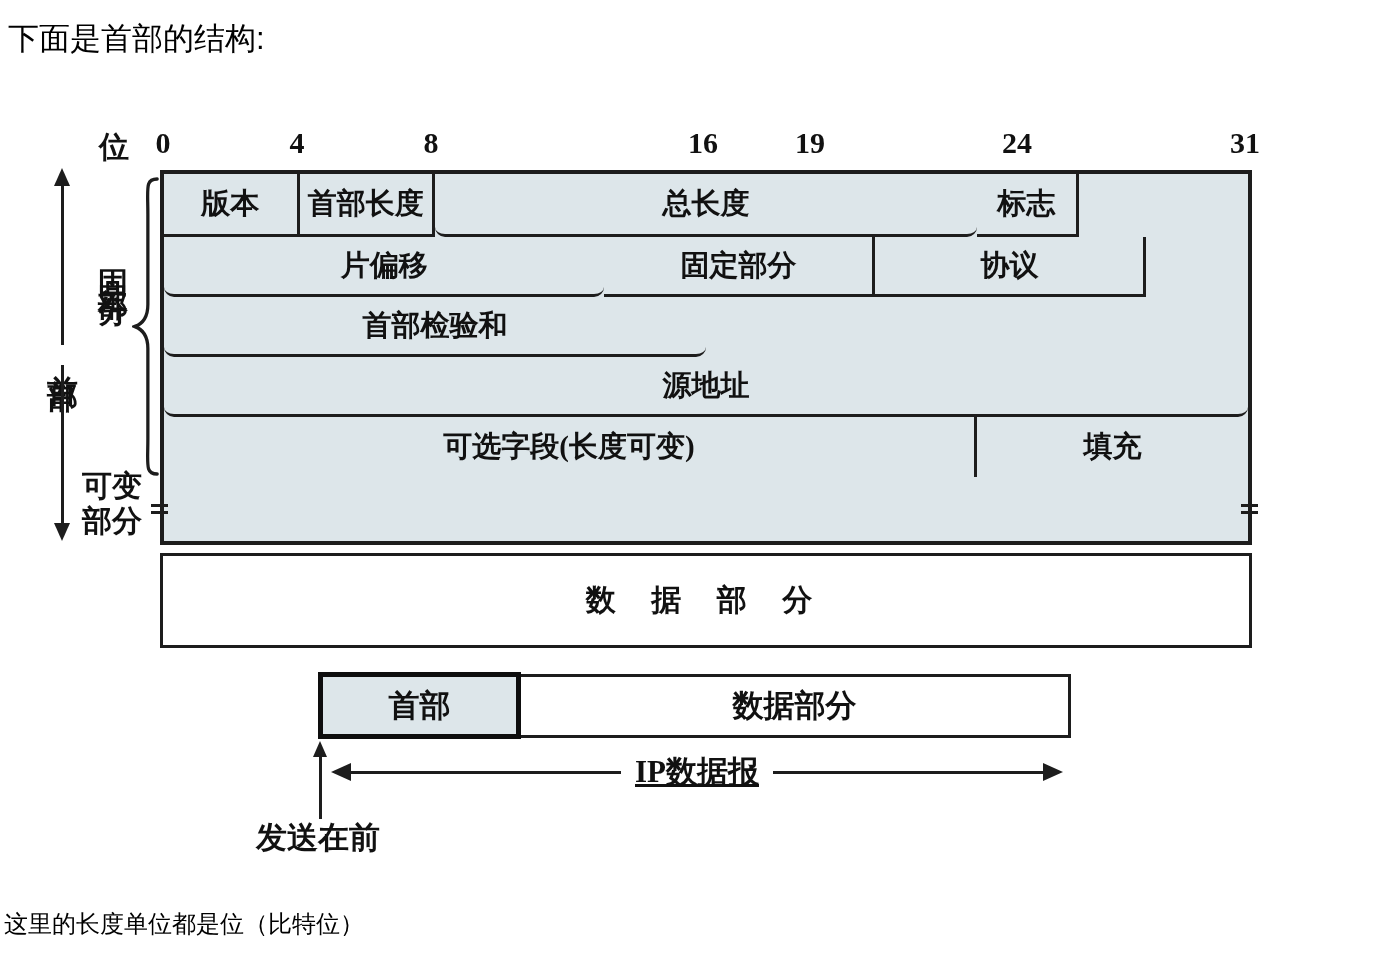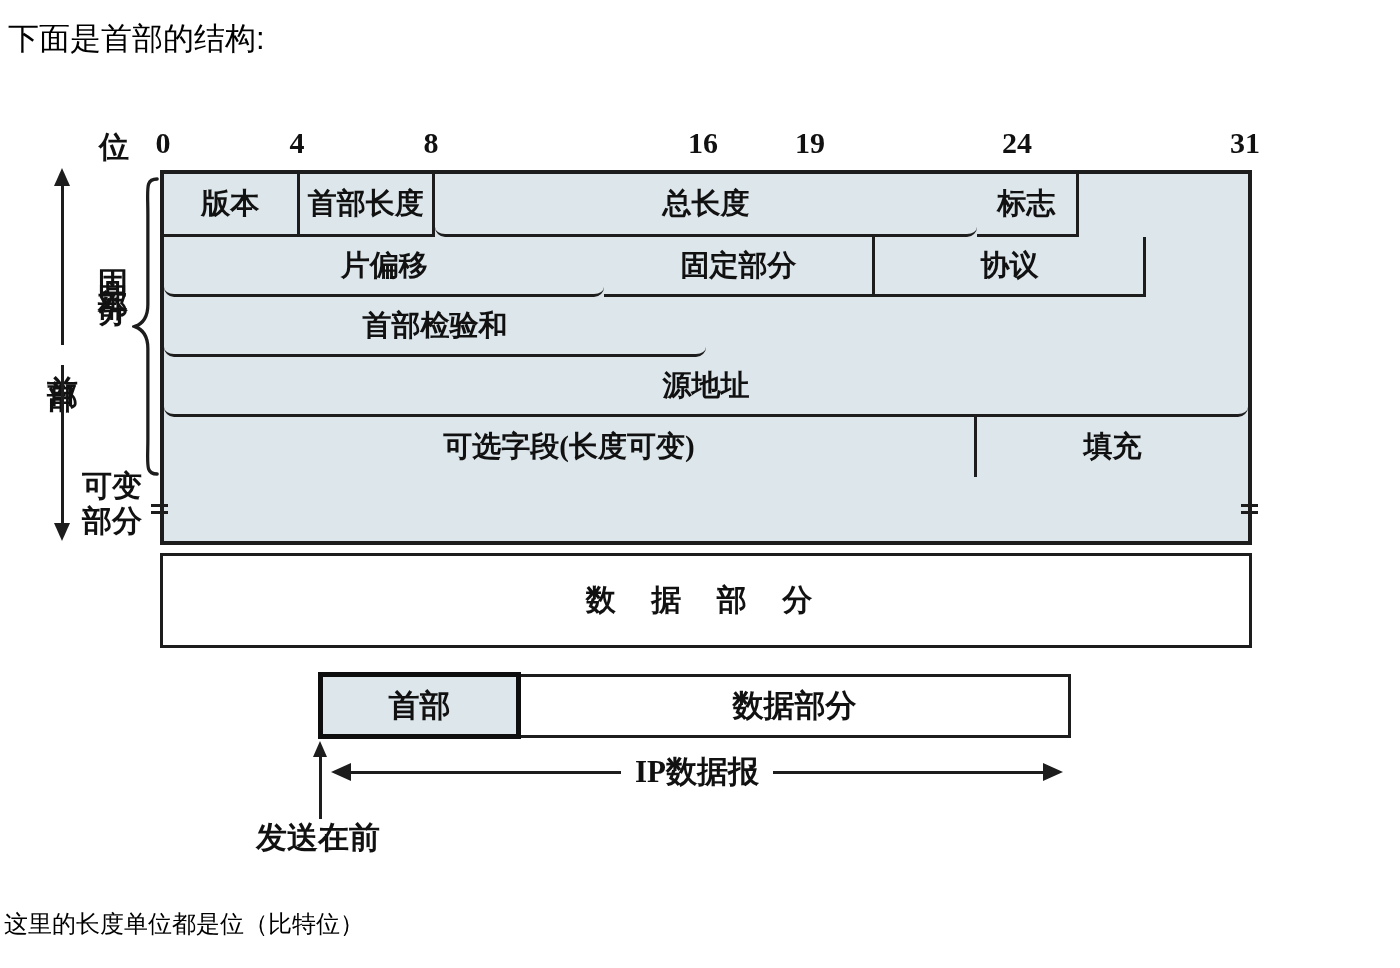--- a/index.html
+++ b/index.html
@@ -56,21 +56,21 @@
   .pkt-header{position:absolute;left:318px;top:672px;width:203px;height:67px;background:var(--cell-background);
     border:5px solid #0e0e0e;display:flex;align-items:center;justify-content:center;z-index:2;
     font:600 31px "Liberation Serif","DejaVu Serif",serif;color:var(--text);}
   .pkt-data{position:absolute;left:518px;top:674px;width:553px;height:64px;background:#fff;
     border:3px solid var(--border);display:flex;align-items:center;justify-content:center;
     font:600 31px "Liberation Serif","DejaVu Serif",serif;color:var(--text);}
   .dg-arrow{position:absolute;left:331px;top:753px;width:732px;height:38px;display:flex;align-items:center;}
   .dg-arrow .hline{flex:1;height:3px;background:var(--border);}
   .ah.left{border-top:9px solid transparent;border-bottom:9px solid transparent;border-right:20px solid var(--border);}
   .ah.right{border-top:9px solid transparent;border-bottom:9px solid transparent;border-left:20px solid var(--border);}
-  .dg-arrow span{margin:0 14px;font:700 31px "Liberation Serif","DejaVu Serif",serif;color:var(--text);white-space:nowrap;}
+  .dg-arrow span{margin:0 14px;font:700 31px "Liberation Serif","DejaVu Serif",serif;color:var(--text);white-space:nowrap;text-decoration:underline;}
   .sent-arrow{position:absolute;left:309px;top:741px;height:78px;width:22px;display:flex;flex-direction:column;align-items:center;}
   .sent-arrow .ah.up{border-left:7px solid transparent;border-right:7px solid transparent;border-bottom:16px solid var(--border);}
   .sent-arrow .vline{width:3px;flex:1;background:var(--border);}
   .sent-label{position:absolute;left:256px;top:817px;font:600 31px "Liberation Serif","DejaVu Serif",serif;color:var(--text);}
 </style>
 </head>
 <body>
 
 <div>
 

